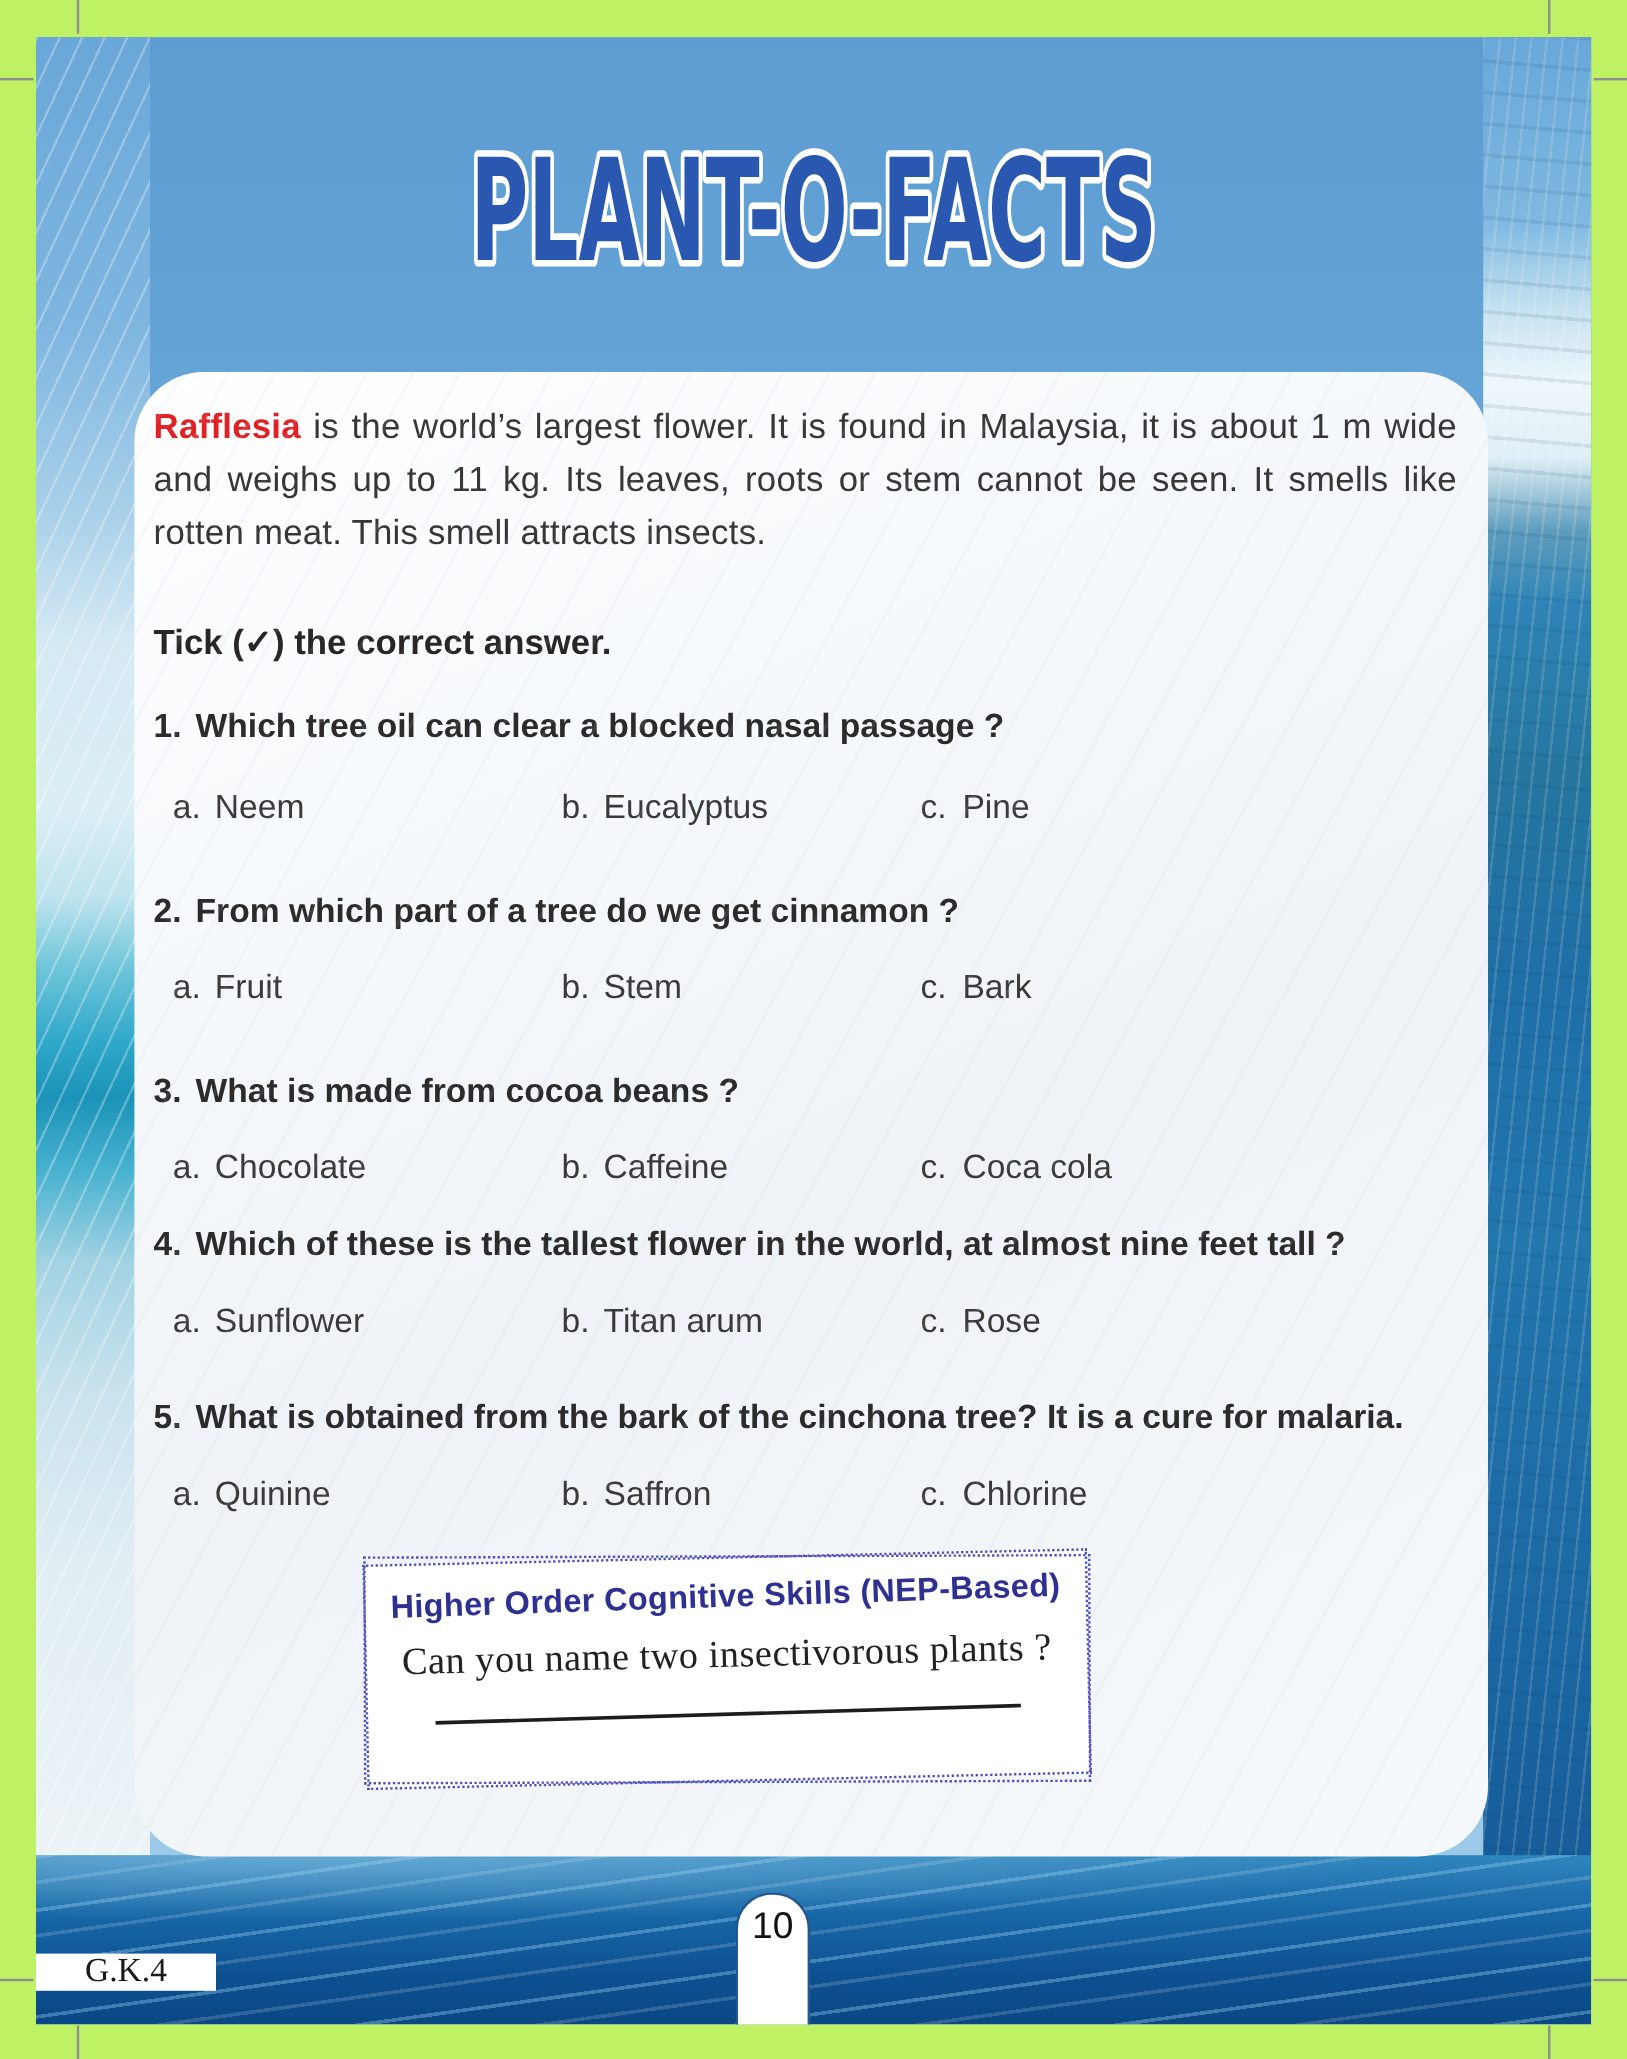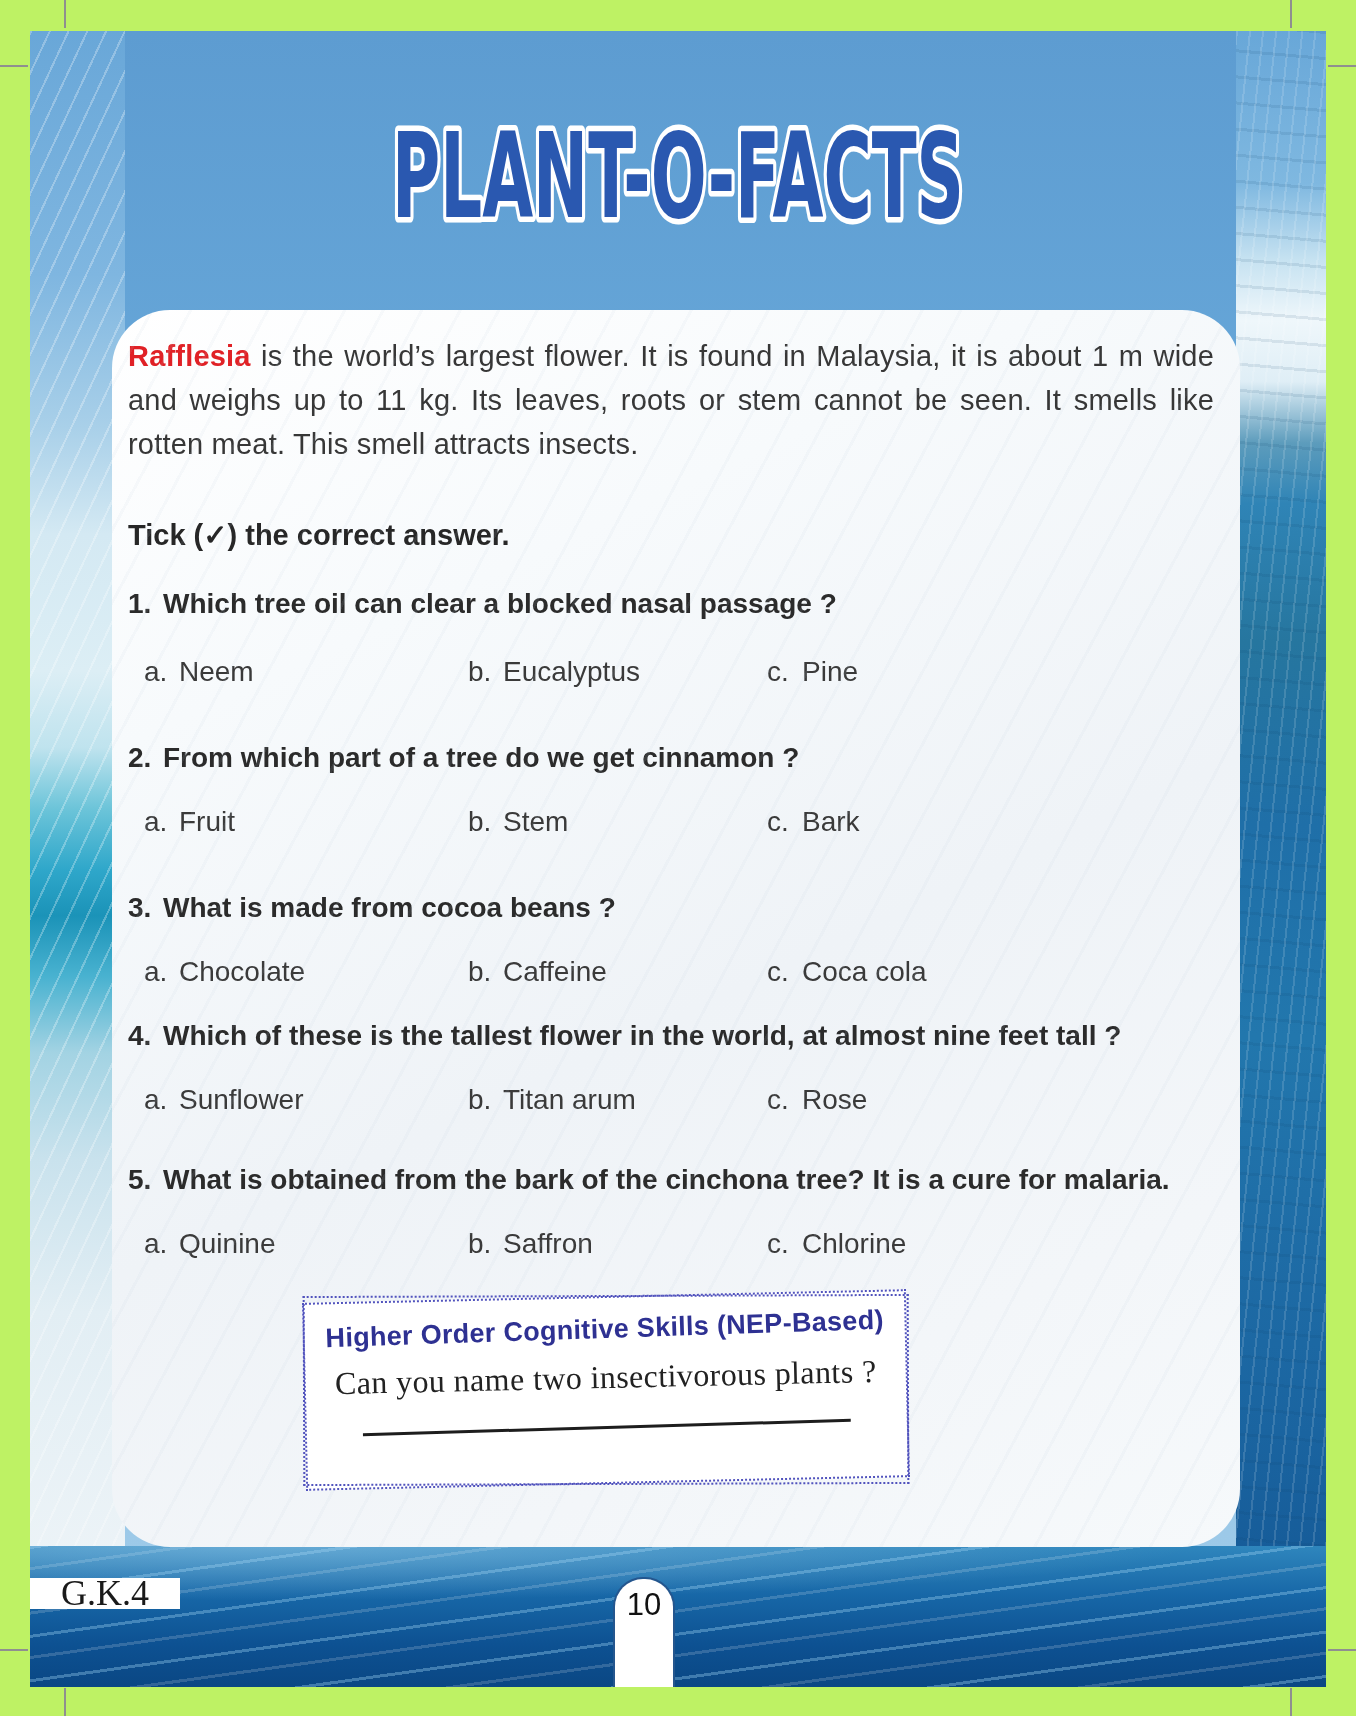--- a/index.html
+++ b/index.html
@@ -79,22 +79,22 @@
   .hocs::before { content:""; position:absolute; inset:-3px; border:2px dotted #5153bd;
           transform:rotate(1.1deg); pointer-events:none; }
   .hocs-title { font-size:27px; font-weight:bold; color:#2e3192; letter-spacing:.3px;
           transform:rotate(-.6deg); }
   .hocs-question { margin-top:14px; font-family:"Liberation Serif", serif; font-size:32px;
           color:#222222; letter-spacing:.4px; }
   .hocs-line { width:488px; margin:30px auto 0 auto; border-bottom:3px solid #1d1d1d;
           transform:rotate(-.4deg); }
 
   
-  .gk-label { position:absolute; left:0; top:1547px; width:150px; height:31px;
-          background:#ffffff; font-family:"Liberation Serif", serif; font-size:36px;
+  .gk-label { position:absolute; left:0; top:1597px; width:150px; height:31px;
+          background:#ffffff; font-family:"Liberation Serif", serif; font-size:28px;
           color:#1a1a1a; text-align:center; line-height:30px; }
   .page-tab { position:absolute; left:583px; top:1546px; width:62px; height:112px;
           background:#ffffff; border:2px solid #24568e; border-bottom:none;
           border-radius:30px 30px 0 0; text-align:center; }
   .page-tab span { display:inline-block; margin-top:8px; font-size:31px; color:#111111; }
 </style>
 </head>
 <body>
 
 <div class="canvas">

